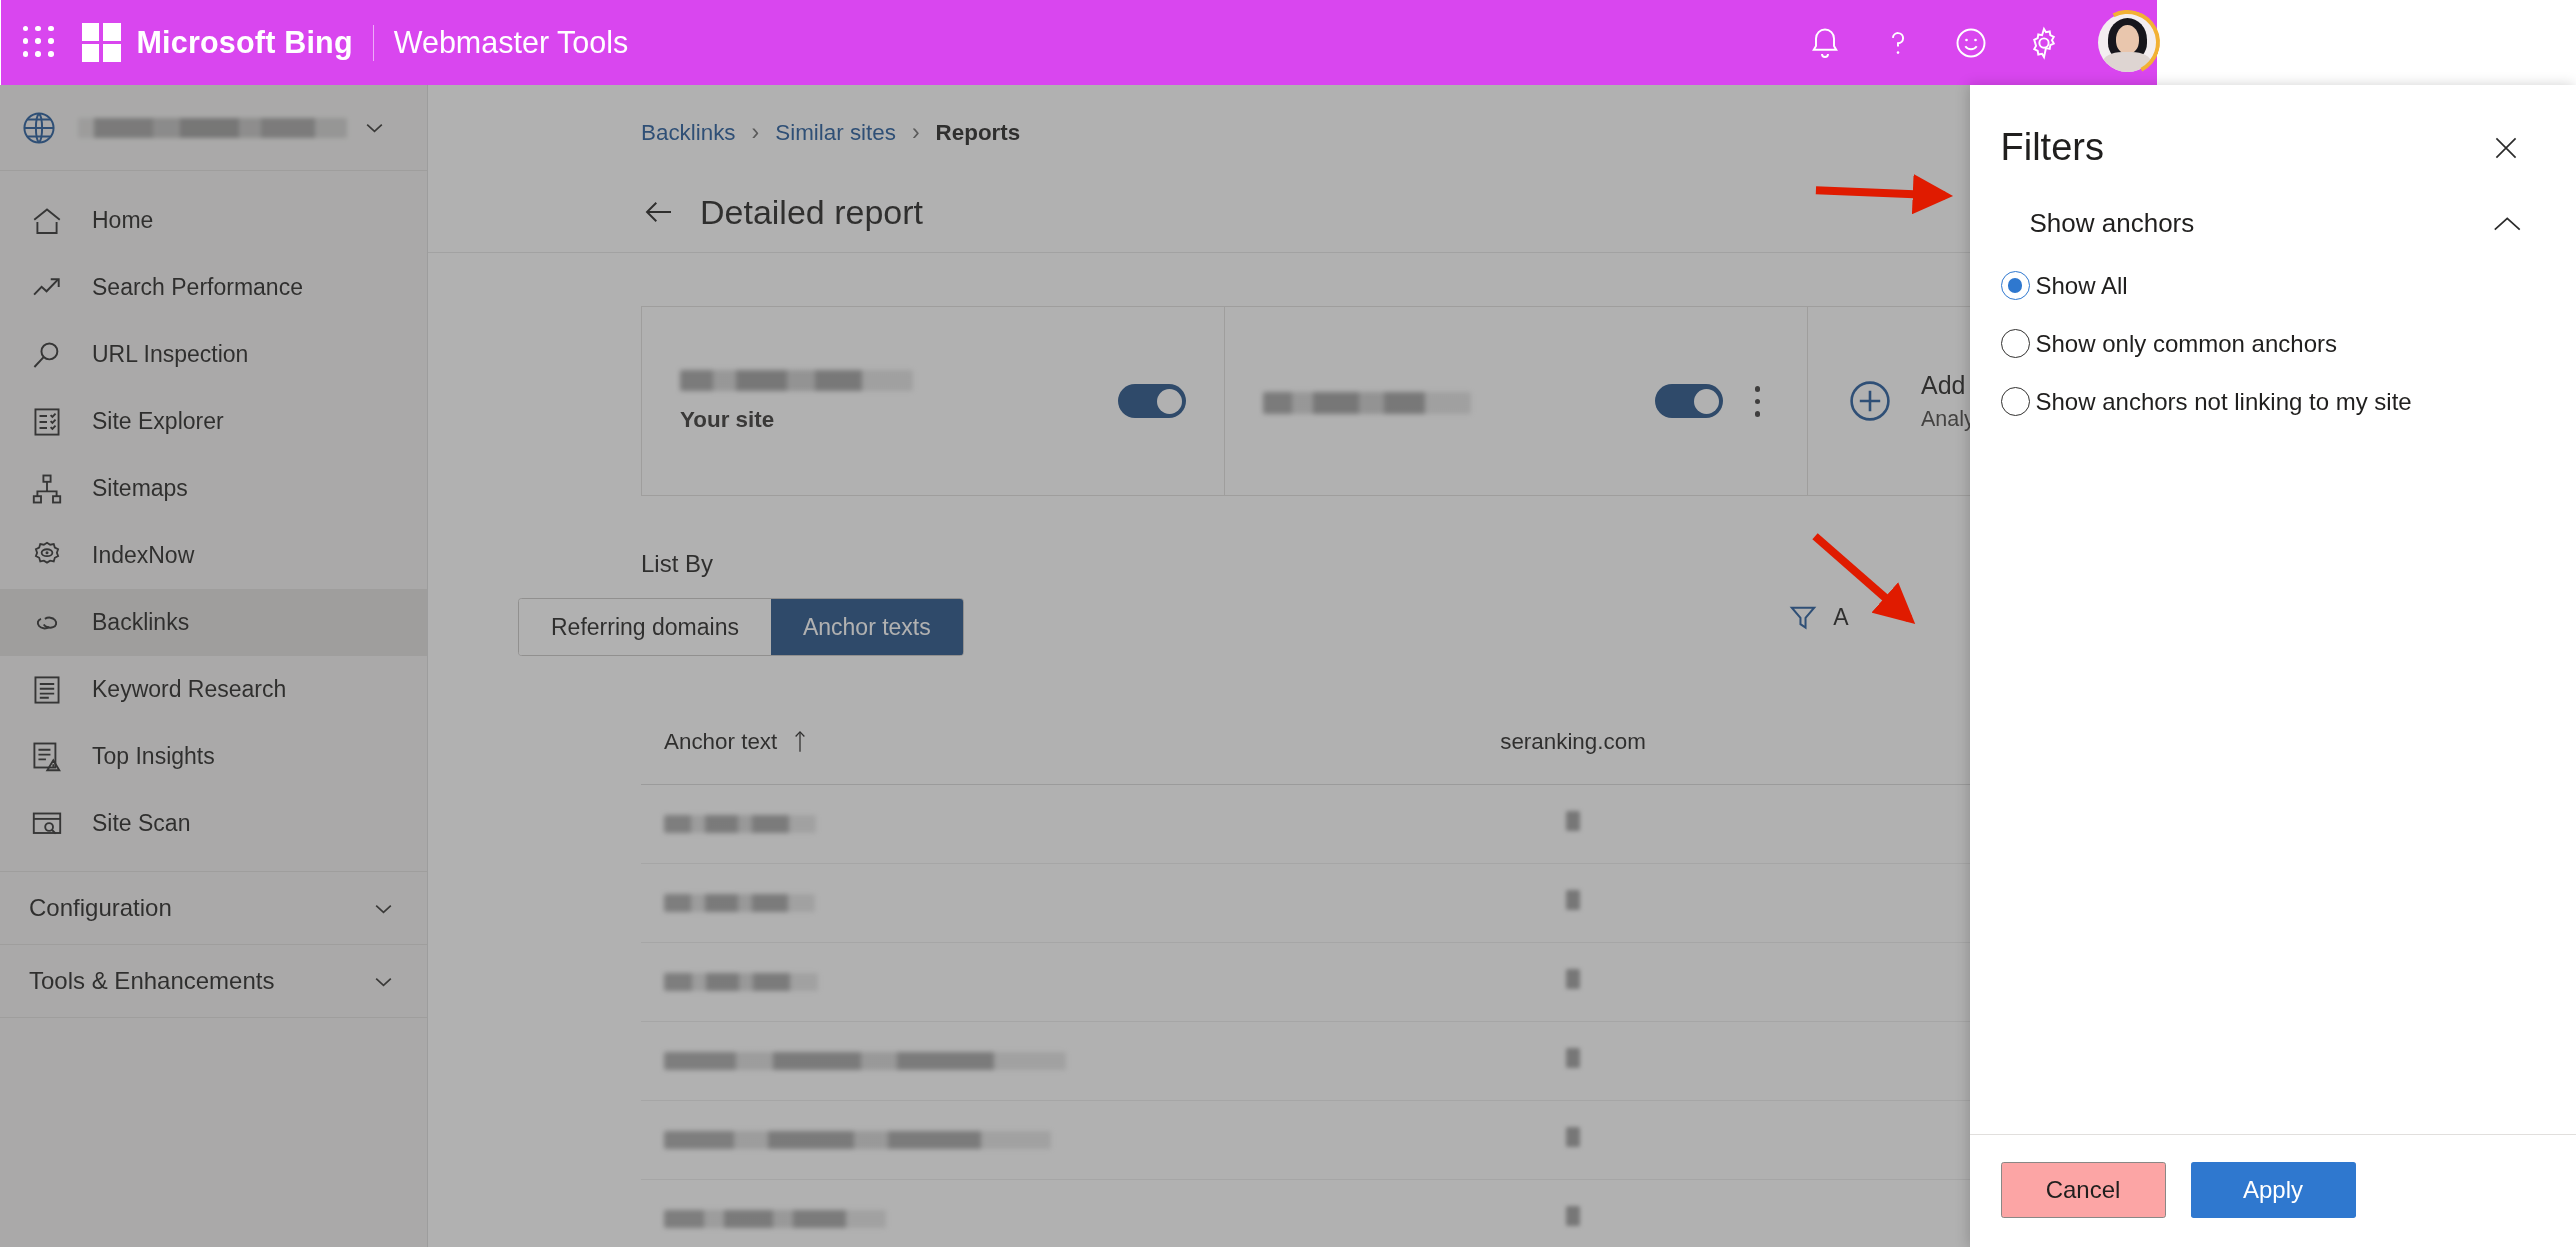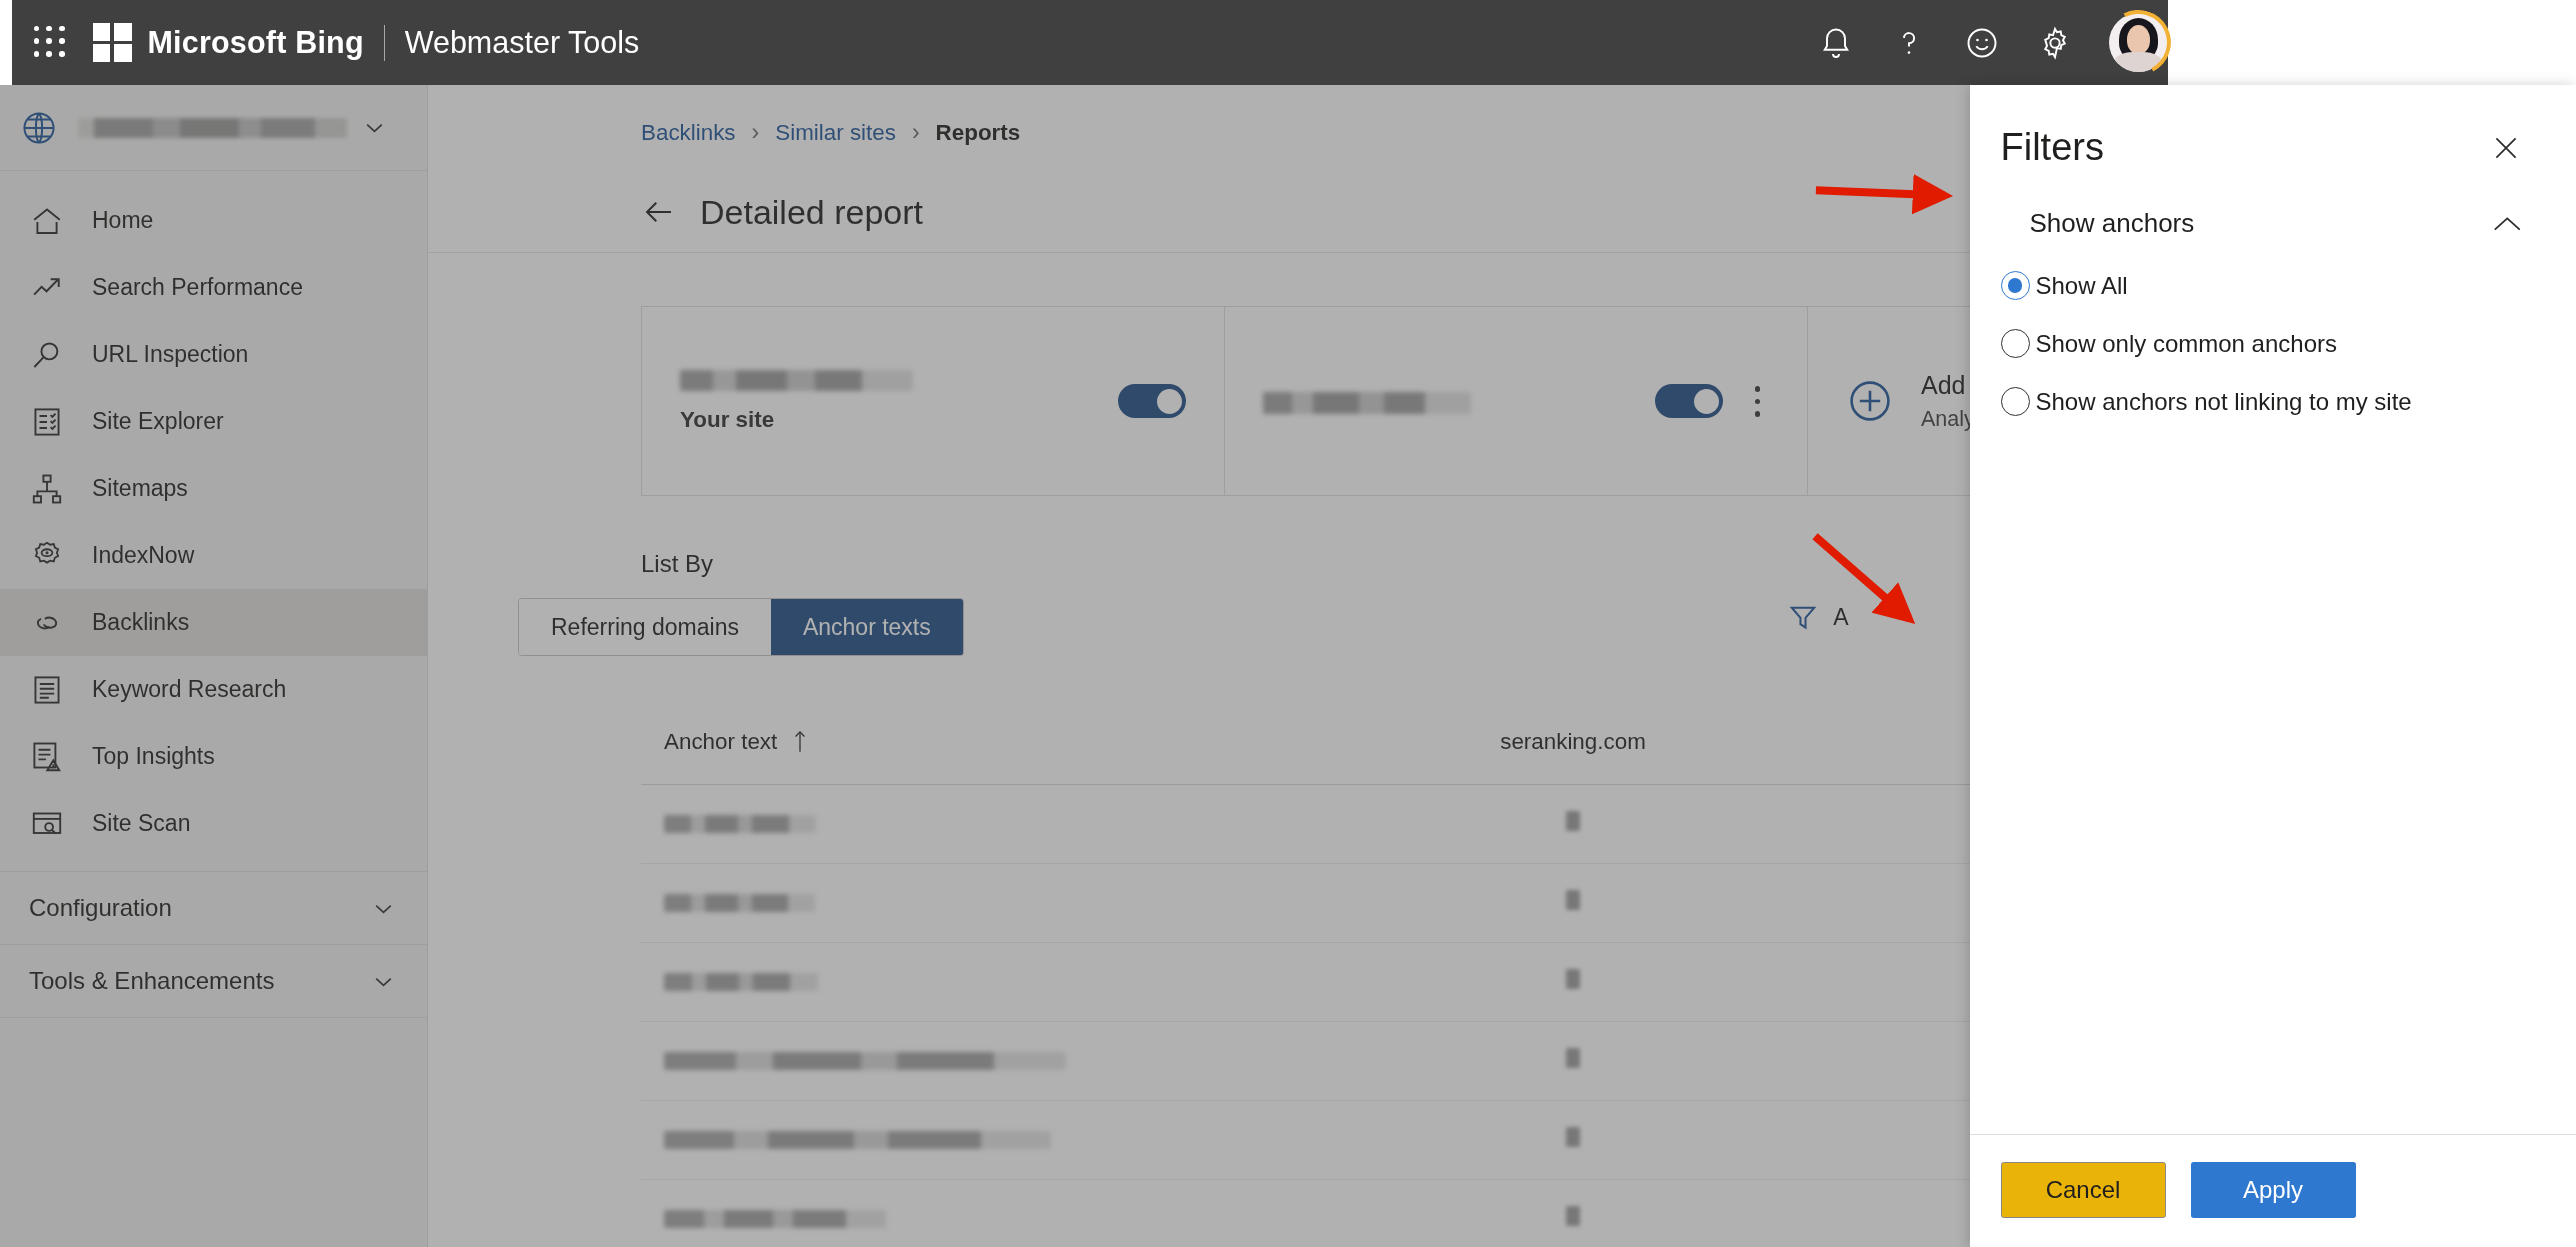--- a/index.html
+++ b/index.html
@@ -8,23 +8,23 @@
     font-family: "Liberation Sans", sans-serif;
     background: #ffffff;
     overflow: hidden;
   }
 
   
   .app { position: relative; width: 2576px; height: 1248px; }
 
   
   .topbar {
-    position: absolute; top: 0; left: 12px;
+    position: absolute; top: 0; left: 1px;
     width: 2156px; height: 85px;
-    background: #404040;
+    background: #d946ef;
     display: flex; align-items: center;
     z-index: 30;
   }
   .waffle {
     width: 34px; height: 34px;
     margin-left: 21.5px; margin-right: 25px;
     display: grid; grid-template-columns: repeat(3, 1fr);
     grid-template-rows: repeat(3, 1fr); gap: 4.5px;
     cursor: pointer;
   }
@@ -293,21 +293,21 @@
   .fly-spacer { flex: 1 1 auto; }
   .fly-foot {
     border-top: 0.9px solid #e1dfdd;
     padding: 27px 0 30.5px 30.5px; display: flex; gap: 25px; align-items: center;
   }
   .btn {
     height: 56px; min-width: 165px; border-radius: 2.7px;
     display: flex; align-items: center; justify-content: center;
     font-size: 24px; cursor: pointer; border: 0.9px solid transparent;
   }
-  .btn-cancel { background: #eab308; color: #201f1e; border-color: #8a8886; }
+  .btn-cancel { background: #fca5a5; color: #201f1e; border-color: #8a8886; }
   .btn-apply { background: #2f78cf; color: #ffffff; }
 </style>
 </head>
 <body>
 
 <div class="app">
 
   <div class="topbar">
     <div class="waffle">
       <i></i>

